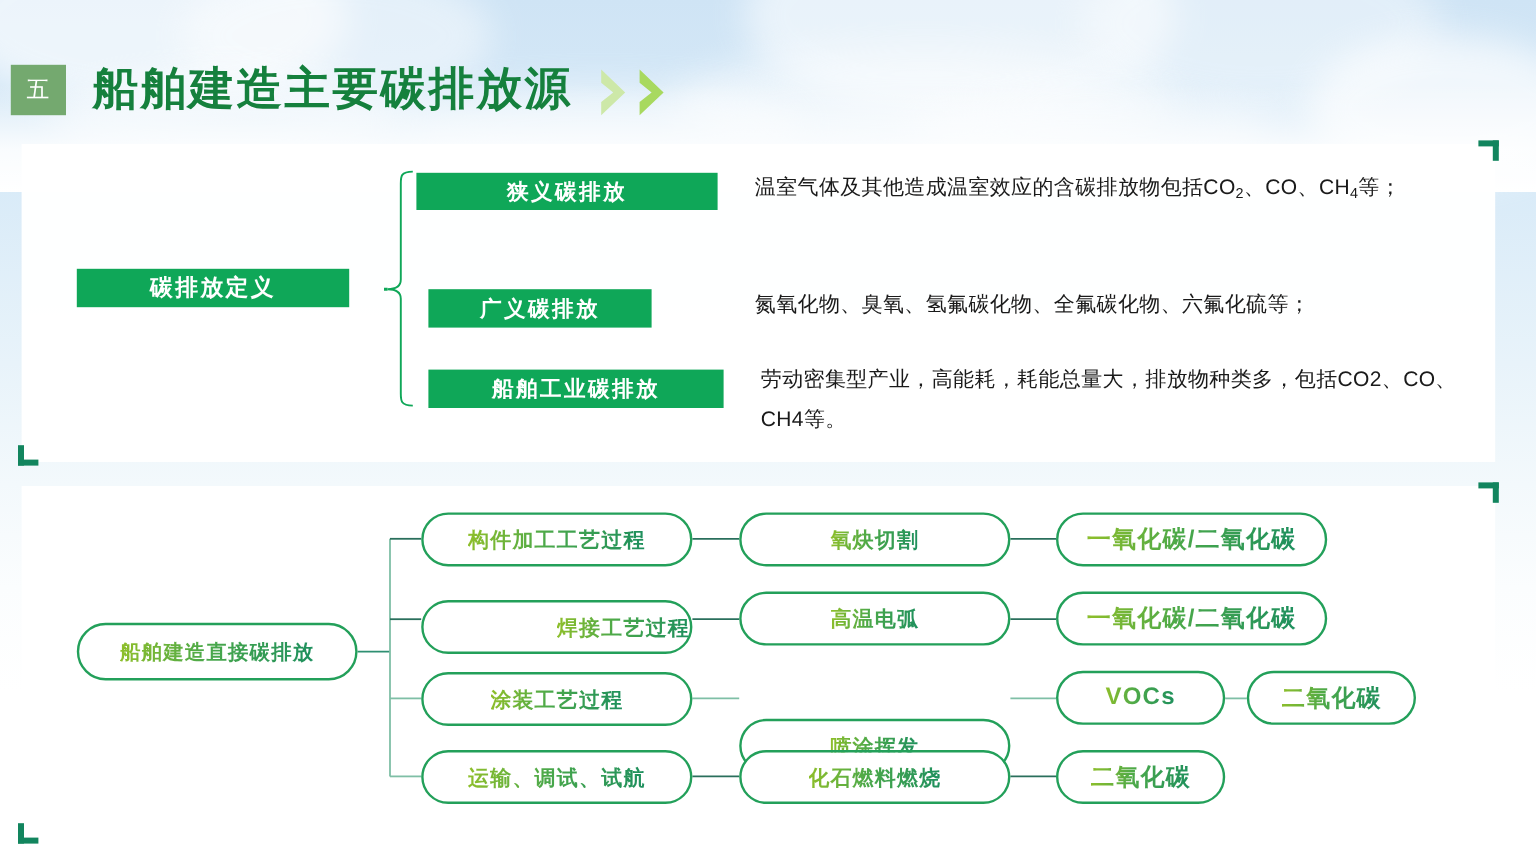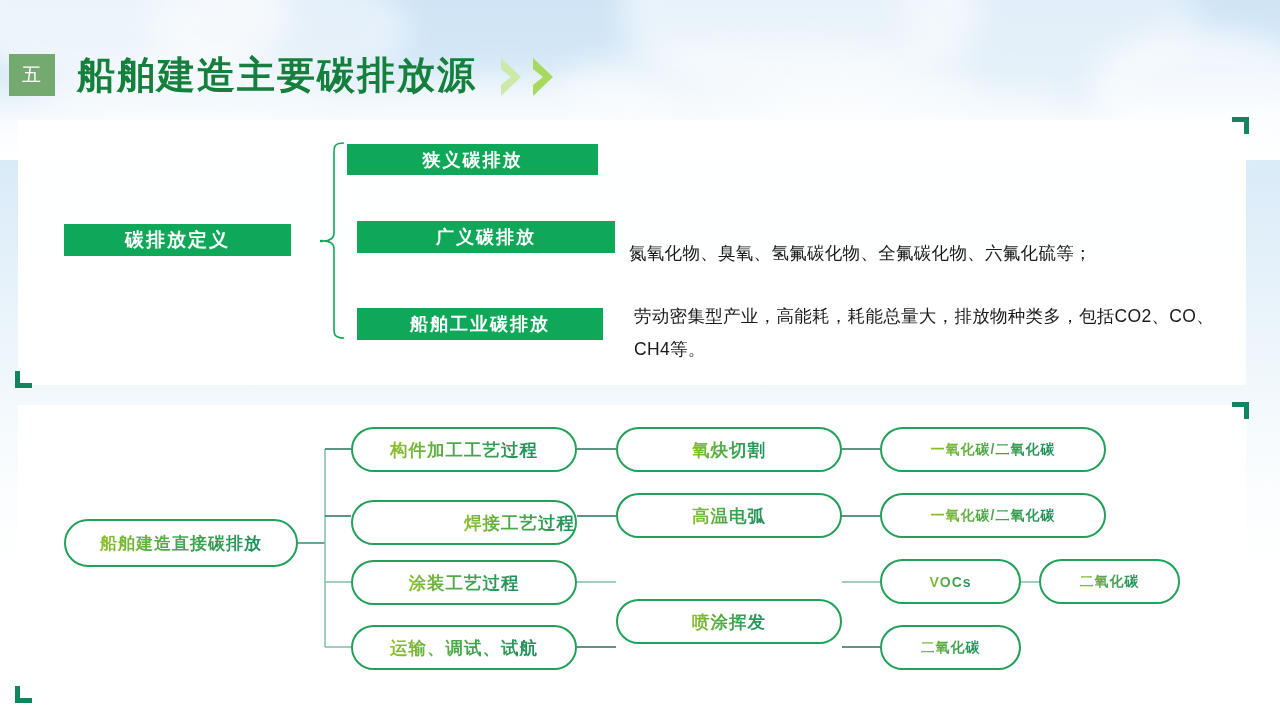--- a/index.html
+++ b/index.html
@@ -60,21 +60,21 @@
     position:absolute;left:64px;top:224px;width:227px;height:32px;background:#0fa758;
     color:#fff;font-size:19px;font-weight:bold;display:flex;align-items:center;justify-content:center;
     letter-spacing:2px;
   }
   .brace{position:absolute;left:320px;top:141px;width:26px;height:199px;}
   .cat{
     position:absolute;background:#0fa758;color:#ffffff;font-weight:bold;font-size:18px;
     display:flex;align-items:center;justify-content:center;letter-spacing:2px;
   }
   .cat1{left:347px;top:144px;width:251px;height:31px;}
-  .cat2{left:357px;top:221px;width:258px;height:32px;}
+  .cat2{left:357px;top:241px;width:186px;height:32px;}
   .cat3{left:357px;top:308px;width:246px;height:32px;}
 
   .para{
     position:absolute;color:#1a1a1a;font-size:17.5px;line-height:33px;letter-spacing:.3px;
   }
   .para1{left:629px;top:140px;width:600px;}
   .para2{left:629px;top:237px;width:600px;}
   .para3{left:634px;top:300px;width:600px;}
   .para sub{font-size:12px;vertical-align:-3px;}
 
@@ -96,21 +96,21 @@
   .lvl1{width:226px;height:45px;font-size:17.5px;}
   .n-a{left:333px;top:22px;}
   .n-b{left:333px;top:95px;justify-content:flex-end;}
   .n-c{left:333px;top:155px;}
   .n-d{left:333px;top:220px;text-align:right;}
   .lvl2{width:226px;height:45px;font-size:17.5px;}
   .n-e{left:598px;top:22px;text-align:center;}
   .n-f{left:598px;top:88px;}
   .n-g{left:598px;top:154px;margin-top:40px;}
   .n-h{left:598px;top:220px;}
-  .lvl3{height:45px;font-size:14px;}
+  .lvl3{height:45px;font-size:20px;}
   .n-i{left:862px;top:22px;width:226px;}
   .n-j{left:862px;top:88px;width:226px;}
   .n-k{left:862px;top:154px;width:141px;}
   .n-l{left:862px;top:220px;width:141px;}
   .n-m{left:1021px;top:154px;width:141px;}
 
   svg.wires{position:absolute;left:0;top:0;width:1228px;height:295px;overflow:visible;}
 </style>
 </head>
 <body>
@@ -160,20 +160,23 @@
     <svg width="26" height="199" viewBox="0 0 26 199">
       <path d="M24 2 C14 2 14 6 14 12 L14 92 C14 98 10 100 3 100 C10 100 14 102 14 108 L14 187 C14 193 14 197 24 197" fill="none" stroke="#0fa758" stroke-width="1.6"></path>
       <path d="M3 100 L0 100" stroke="#0fa758" stroke-width="2.4"></path>
     </svg>
   </div>
 
   <div class="cat cat1">狭义碳排放</div>
   <div class="cat cat2">广义碳排放</div>
   <div class="cat cat3">船舶工业碳排放</div>
 
+  <div class="para para1">
+    <span>温室气体及其他造成温室效应的含碳排放物包括CO</span><sub>2</sub><span>、CO、CH</span><sub>4</sub><span>等；</span>
+  </div>
 
   <div class="para para2">氮氧化物、臭氧、氢氟碳化物、全氟碳化物、六氟化硫等；</div>
   <div class="para para3"> 劳动密集型产业，高能耗，耗能总量大，排放物种类多，包括CO2、CO、CH4等。</div>
 
   <div class="panel p2">
     <div class="corner c-tr">
         <i class="h"></i>
         <i class="v"></i>
       </div>
     <div class="corner c-bl">
@@ -222,20 +225,23 @@
 
     <div class="node lvl2 n-e">
         <span>氧炔切割</span>
       </div>
     <div class="node lvl2 n-f">
         <span>高温电弧</span>
       </div>
     <div class="node lvl2 n-g">
         <span>喷涂挥发</span>
       </div>
+    <div class="node lvl2 n-h">
+        <span>化石燃料燃烧</span>
+      </div>
 
     <div class="node lvl3 n-i">
         <span>一氧化碳/二氧化碳</span>
       </div>
     <div class="node lvl3 n-j">
         <span>一氧化碳/二氧化碳</span>
       </div>
     <div class="node lvl3 n-k">
         <span>VOCs</span>
       </div>

